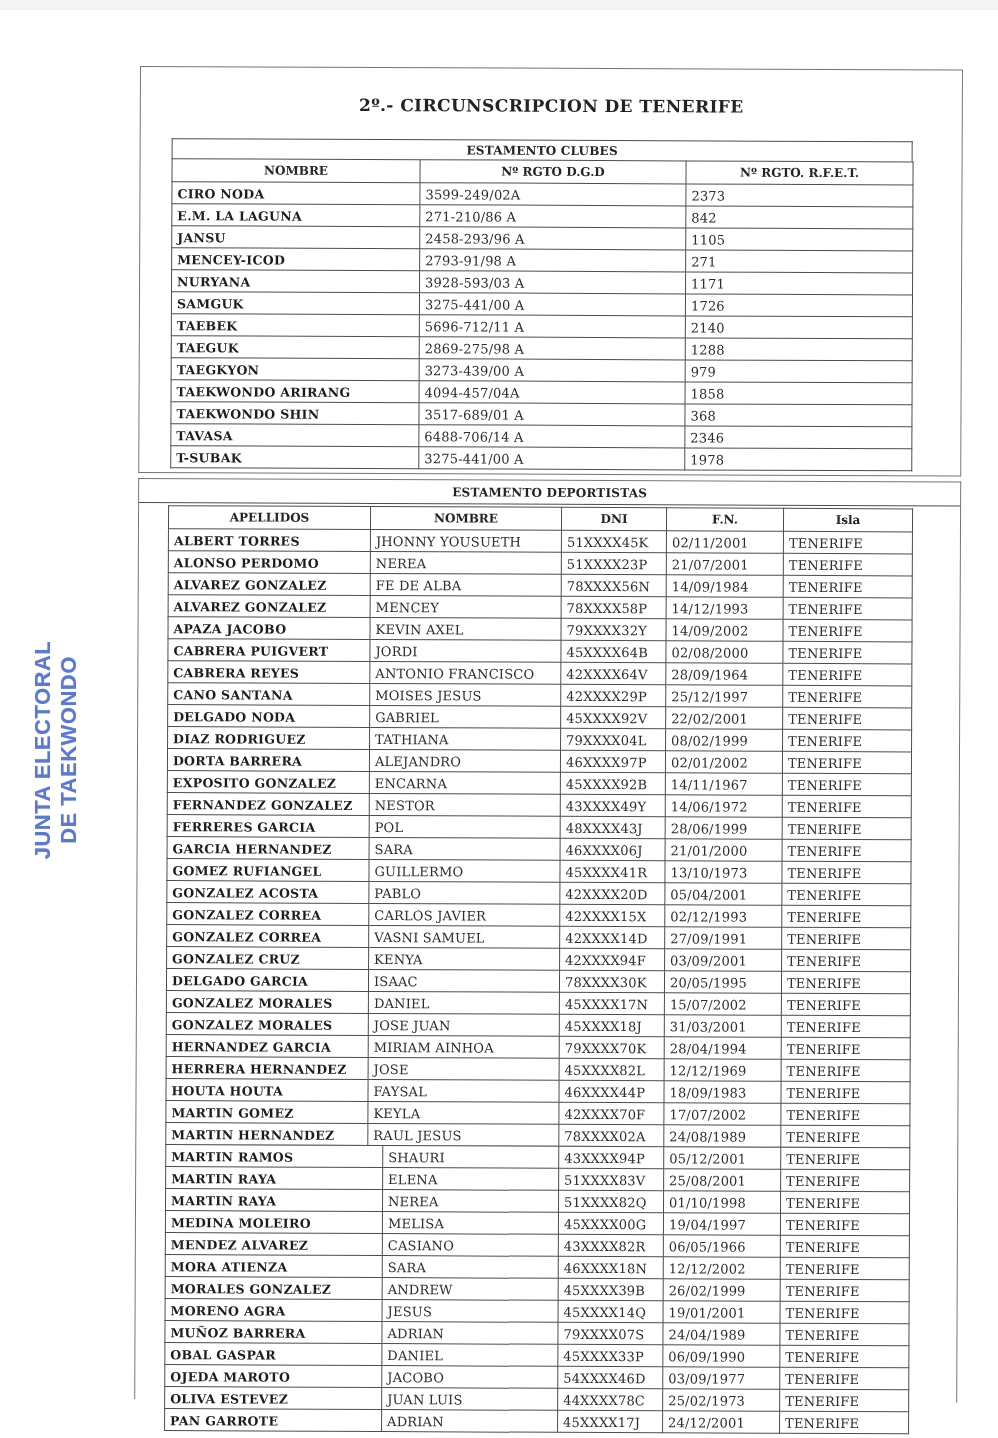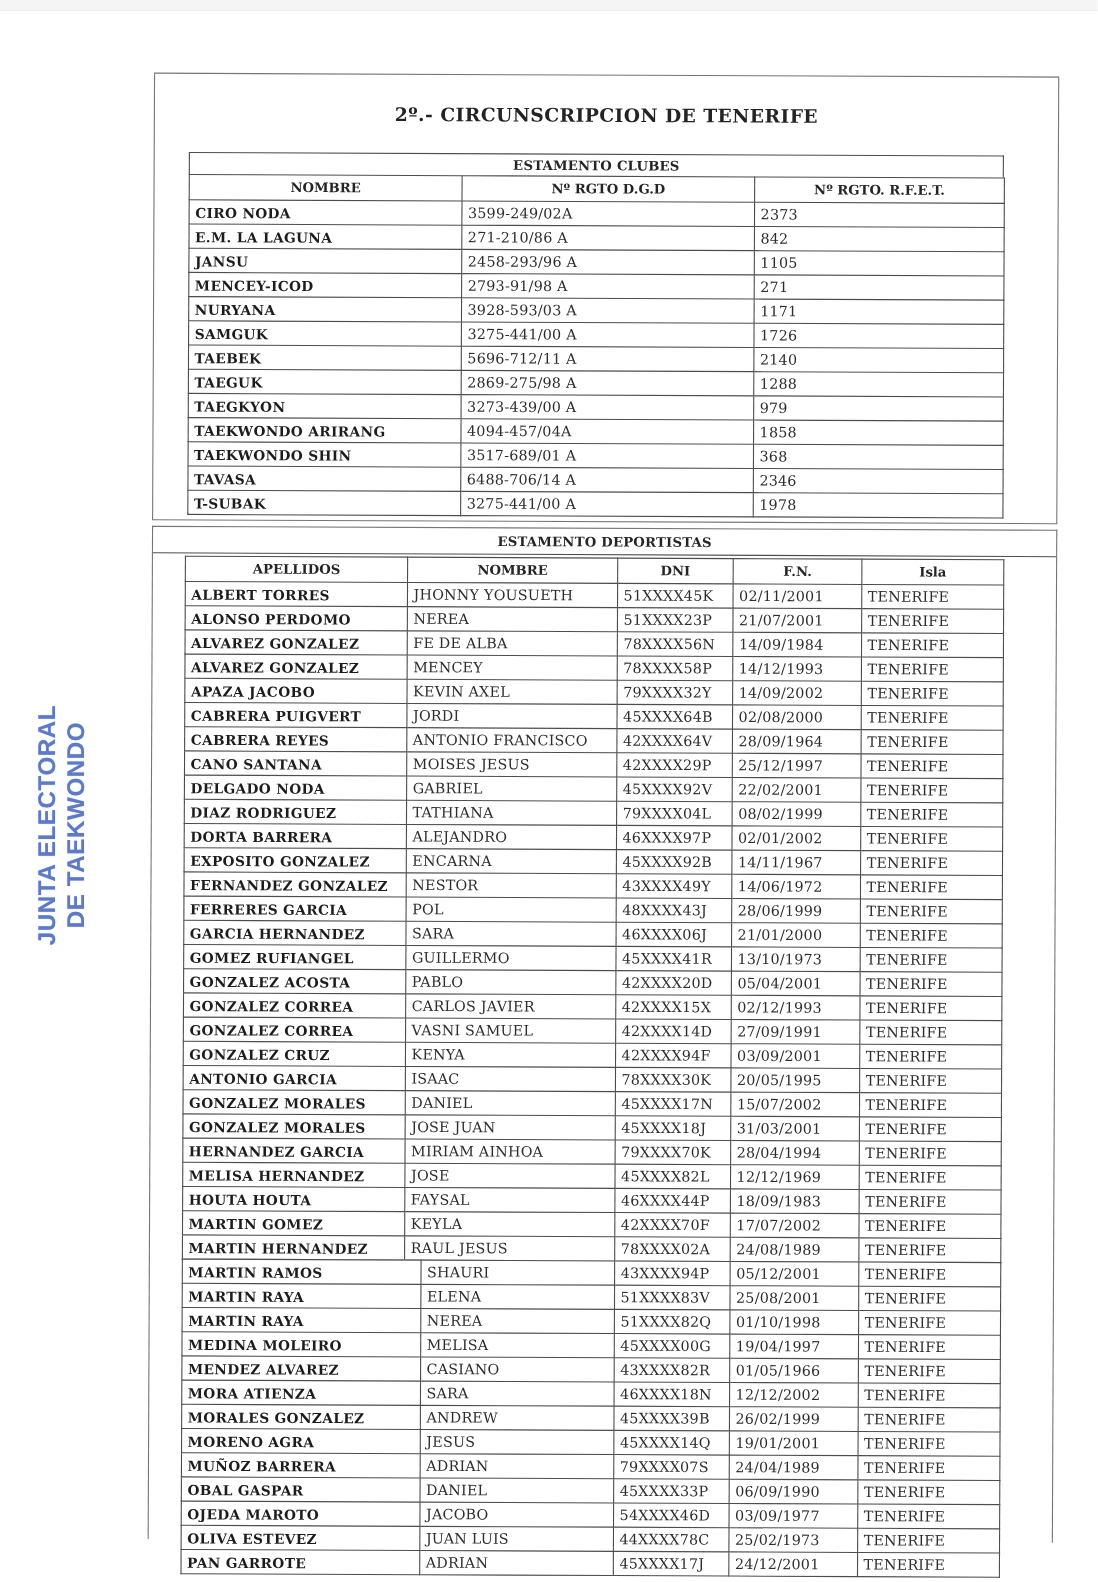--- a/index.html
+++ b/index.html
@@ -340,21 +340,21 @@
                 <td>TENERIFE</td>
               </tr>
               <tr>
                 <td>GONZALEZ CRUZ</td>
                 <td>KENYA</td>
                 <td>42XXXX94F</td>
                 <td>03/09/2001</td>
                 <td>TENERIFE</td>
               </tr>
               <tr>
-                <td>ANTONIO GARCIA</td>
+                <td>DELGADO GARCIA</td>
                 <td>ISAAC</td>
                 <td>78XXXX30K</td>
                 <td>20/05/1995</td>
                 <td>TENERIFE</td>
               </tr>
               <tr>
                 <td>GONZALEZ MORALES</td>
                 <td>DANIEL</td>
                 <td>45XXXX17N</td>
                 <td>15/07/2002</td>
@@ -368,21 +368,21 @@
                 <td>TENERIFE</td>
               </tr>
               <tr>
                 <td>HERNANDEZ GARCIA</td>
                 <td>MIRIAM AINHOA</td>
                 <td>79XXXX70K</td>
                 <td>28/04/1994</td>
                 <td>TENERIFE</td>
               </tr>
               <tr>
-                <td>MELISA HERNANDEZ</td>
+                <td>HERRERA HERNANDEZ</td>
                 <td>JOSE</td>
                 <td>45XXXX82L</td>
                 <td>12/12/1969</td>
                 <td>TENERIFE</td>
               </tr>
               <tr>
                 <td>HOUTA HOUTA</td>
                 <td>FAYSAL</td>
                 <td>46XXXX44P</td>
                 <td>18/09/1983</td>
@@ -439,21 +439,21 @@
                 <td>MEDINA MOLEIRO</td>
                 <td>MELISA</td>
                 <td>45XXXX00G</td>
                 <td>19/04/1997</td>
                 <td>TENERIFE</td>
               </tr>
               <tr>
                 <td>MENDEZ ALVAREZ</td>
                 <td>CASIANO</td>
                 <td>43XXXX82R</td>
-                <td>01/05/1966</td>
+                <td>06/05/1966</td>
                 <td>TENERIFE</td>
               </tr>
               <tr>
                 <td>MORA ATIENZA</td>
                 <td>SARA</td>
                 <td>46XXXX18N</td>
                 <td>12/12/2002</td>
                 <td>TENERIFE</td>
               </tr>
               <tr>

